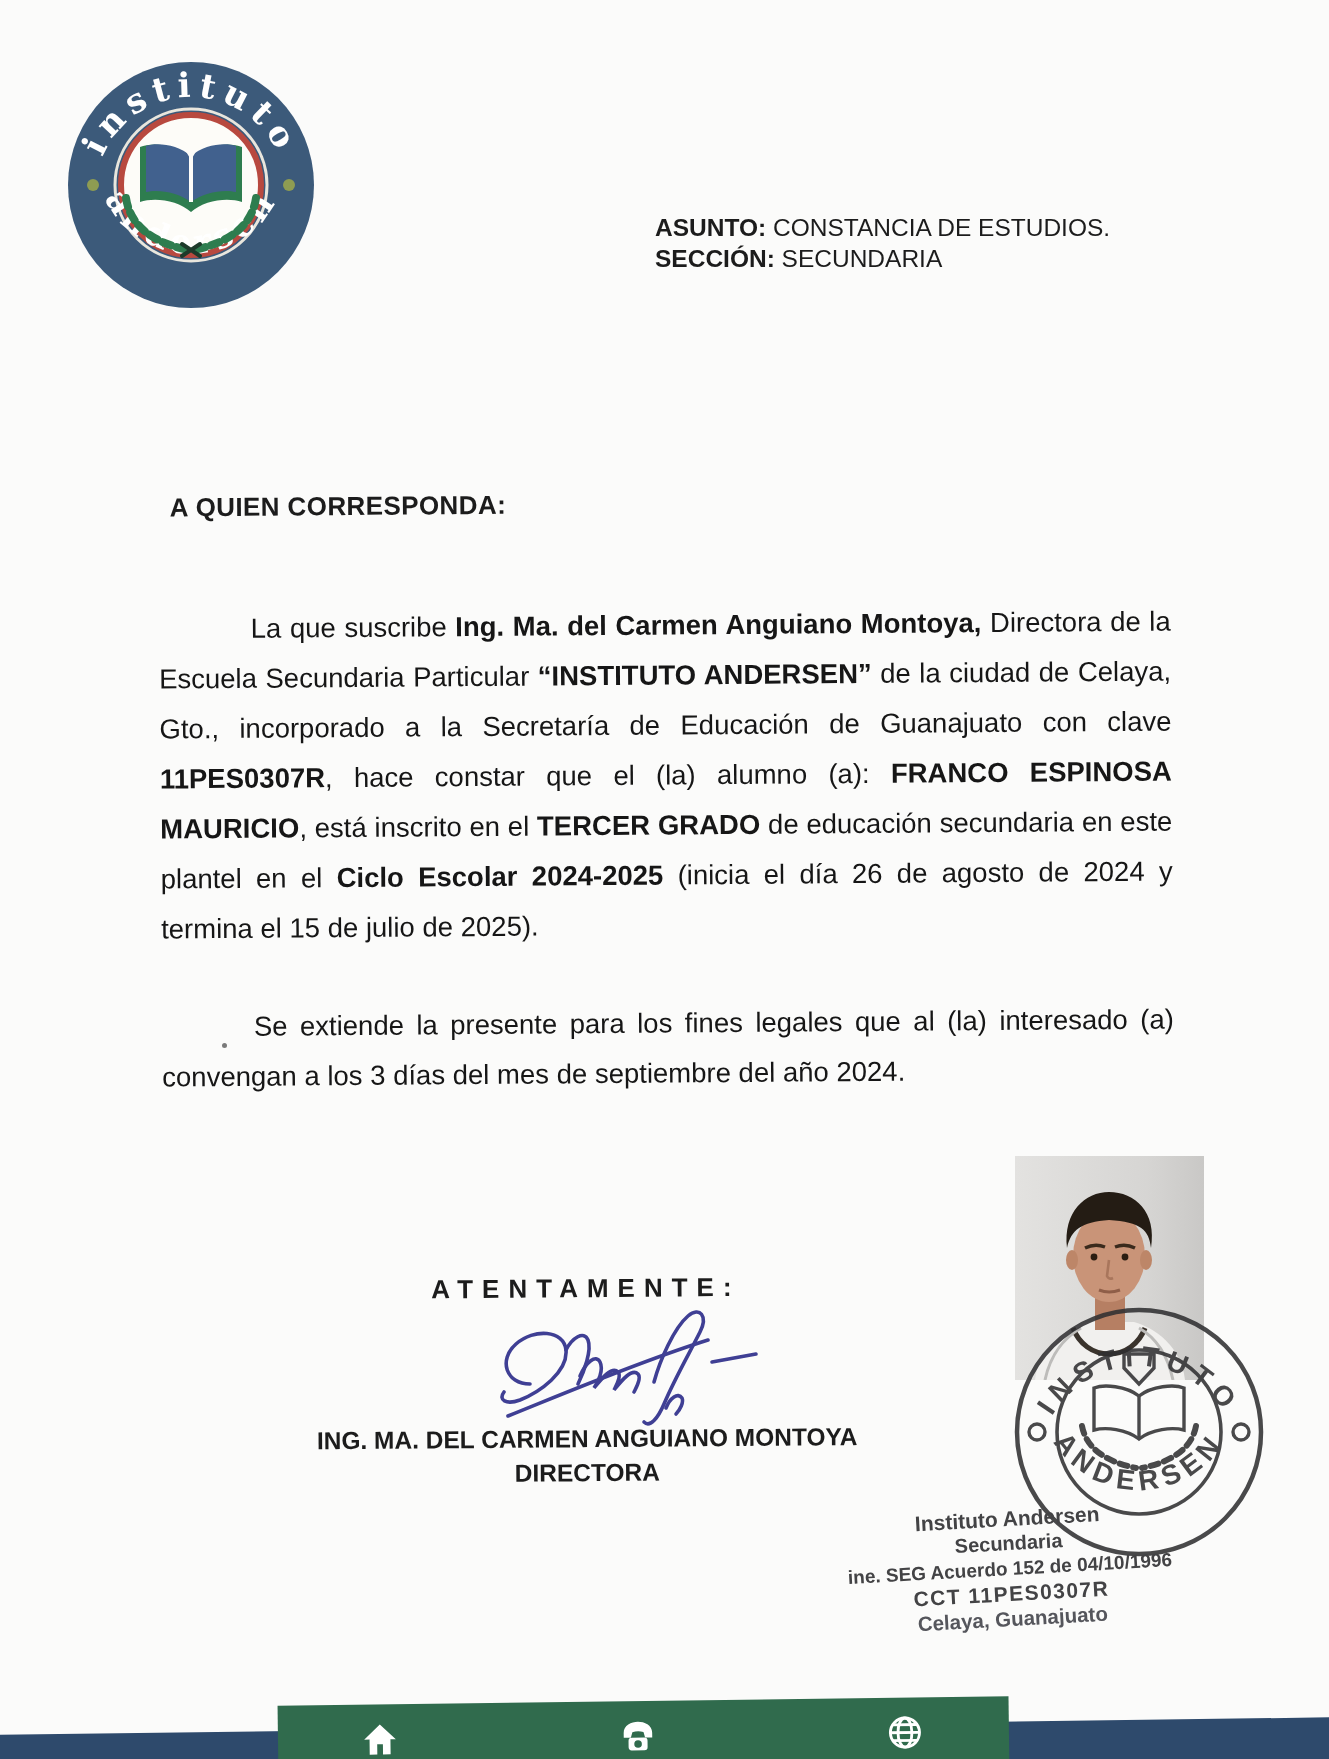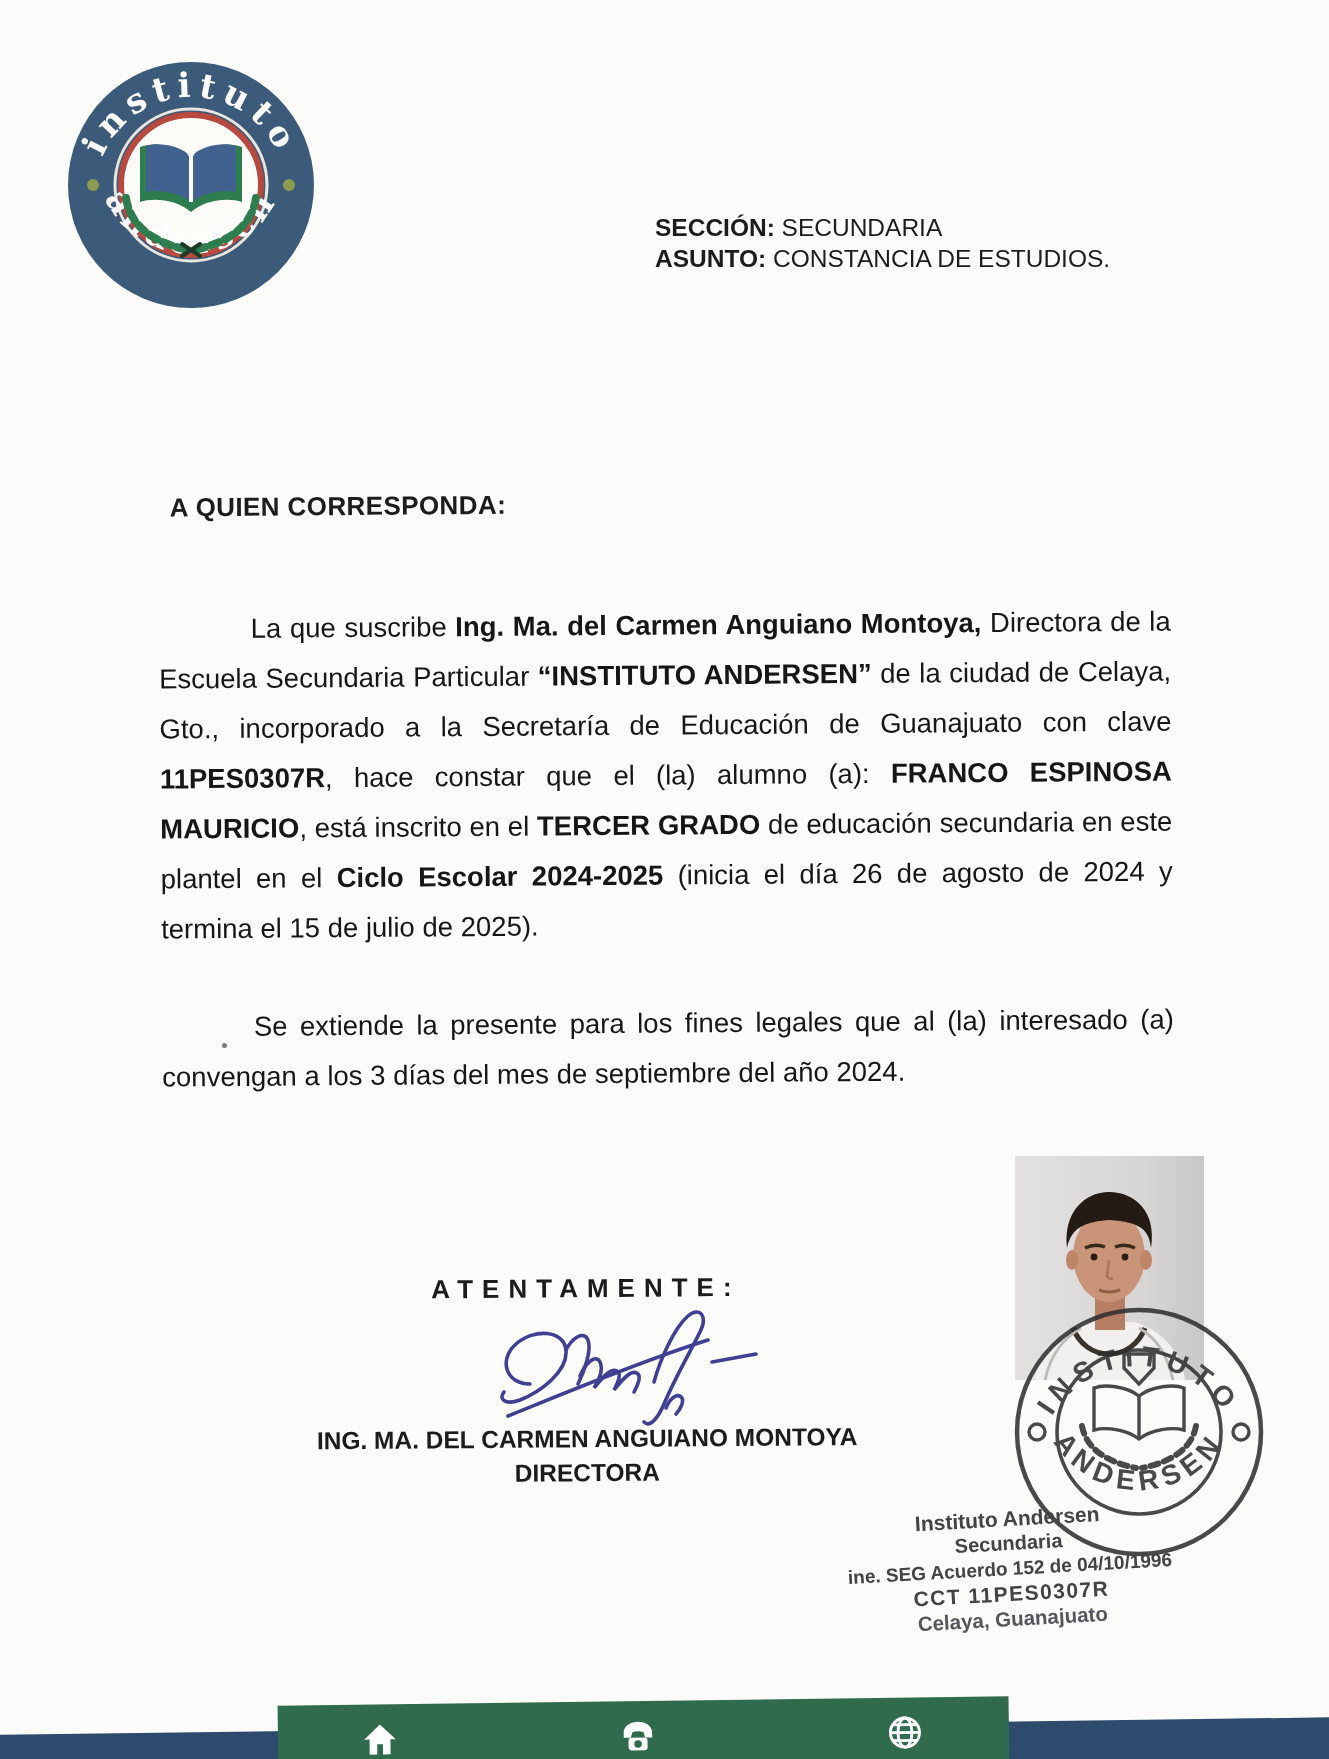--- a/index.html
+++ b/index.html
@@ -98,24 +98,24 @@
 
   <g stroke="#2e7d4f" fill="none" stroke-linecap="round">
     <path d="M60,138 Q66,178 122,190" stroke-width="8" stroke-dasharray="9,6"></path>
     <path d="M190,138 Q184,178 128,190" stroke-width="8" stroke-dasharray="9,6"></path>
     <path d="M116,184 L134,196 M134,184 L116,196" stroke-width="4" stroke="#1d3a2a"></path>
   </g>
 </svg>
 
 <div class="abs hdr">
   <div>
-    <span class="lbl">SECCIÓN:</span><span> SECUNDARIA</span>
+    <span class="lbl">ASUNTO:</span><span> CONSTANCIA DE ESTUDIOS.</span>
   </div>
   <div>
-    <span class="lbl">ASUNTO:</span><span> CONSTANCIA DE ESTUDIOS.</span>
+    <span class="lbl">SECCIÓN:</span><span> SECUNDARIA</span>
   </div>
 </div>
 
 <div class="doc-rotate">
 
   <div class="abs salutation">A QUIEN CORRESPONDA:</div>
 
   <div class="para p1"><span>La que suscribe </span><span class="bold">Ing. Ma. del Carmen Anguiano Montoya,</span><span> Directora de la Escuela Secundaria Particular </span><span class="bold">“INSTITUTO ANDERSEN”</span><span> de la ciudad de Celaya, Gto., incorporado a la Secretaría de Educación de Guanajuato con clave </span><span class="bold">11PES0307R</span><span>, hace constar que el (la) alumno (a): </span><span class="bold">FRANCO ESPINOSA MAURICIO</span><span>, está inscrito en el </span><span class="bold">TERCER GRADO</span><span> de educación secundaria en este plantel en el </span><span class="bold">Ciclo Escolar 2024-2025</span><span> (inicia el día 26 de agosto de 2024 y termina el 15 de julio de 2025).</span></div>
 
   <div class="para p2"><span>Se extiende la presente para los fines legales que al (la) interesado (a) convengan a los 3 días del mes de septiembre del año 2024.</span></div>

